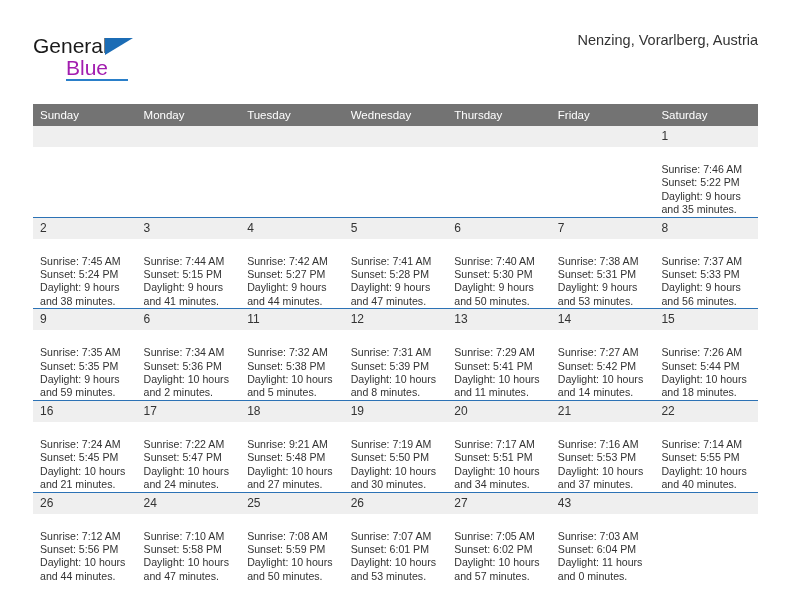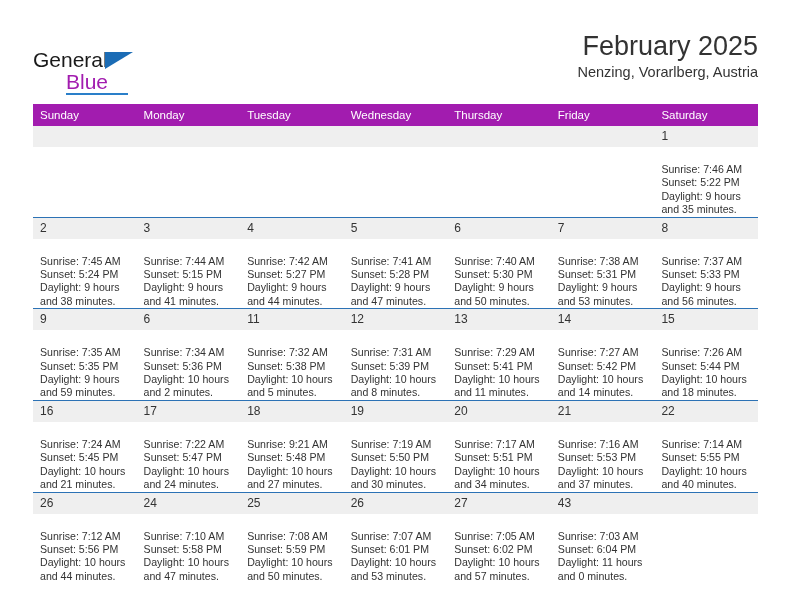--- a/index.html
+++ b/index.html
@@ -25,21 +25,21 @@
   .top {
     position: absolute;
     left: 33px;
     top: 30px;
     right: 34px;
     height: 66px;
   }
   .logo {
     position: absolute;
     left: 0;
-    top: 17px;
+    top: 3px;
     width: 190px;
     height: 58px;
   }
   .logo-general {
     position: absolute;
     left: 0;
     top: 0;
     font-size: 21px;
     letter-spacing: 0px;
     color: #1a1a1a;
@@ -95,21 +95,21 @@
   
   .calendar {
     position: absolute;
     left: 33px;
     top: 104px;
     width: 725px;
     border-collapse: collapse;
     table-layout: fixed;
   }
   .calendar th {
-    background: #a21caf;
+    background: #737373;
     color: #ffffff;
     font-weight: normal;
     font-size: 11.5px;
     text-align: left;
     padding: 5px 0 5px 7px;
     height: 12px;
     border: none;
   }
   .calendar td {
     vertical-align: top;
@@ -150,21 +150,20 @@
   <div class="top">
 
     <div class="logo">
       <span class="logo-general">General</span>
       <span class="logo-tri"></span>
       <span class="logo-blue">Blue</span>
       <span class="logo-underline"></span>
     </div>
 
     <div class="titles">
-      <div class="cal-title">February 2025</div>
       <div class="cal-subtitle">Nenzing, Vorarlberg, Austria</div>
     </div>
 
   </div>
 
   <table class="calendar">
     <thead>
       <tr id="weekday-row">
           <th>Sunday</th>
           <th>Monday</th>

